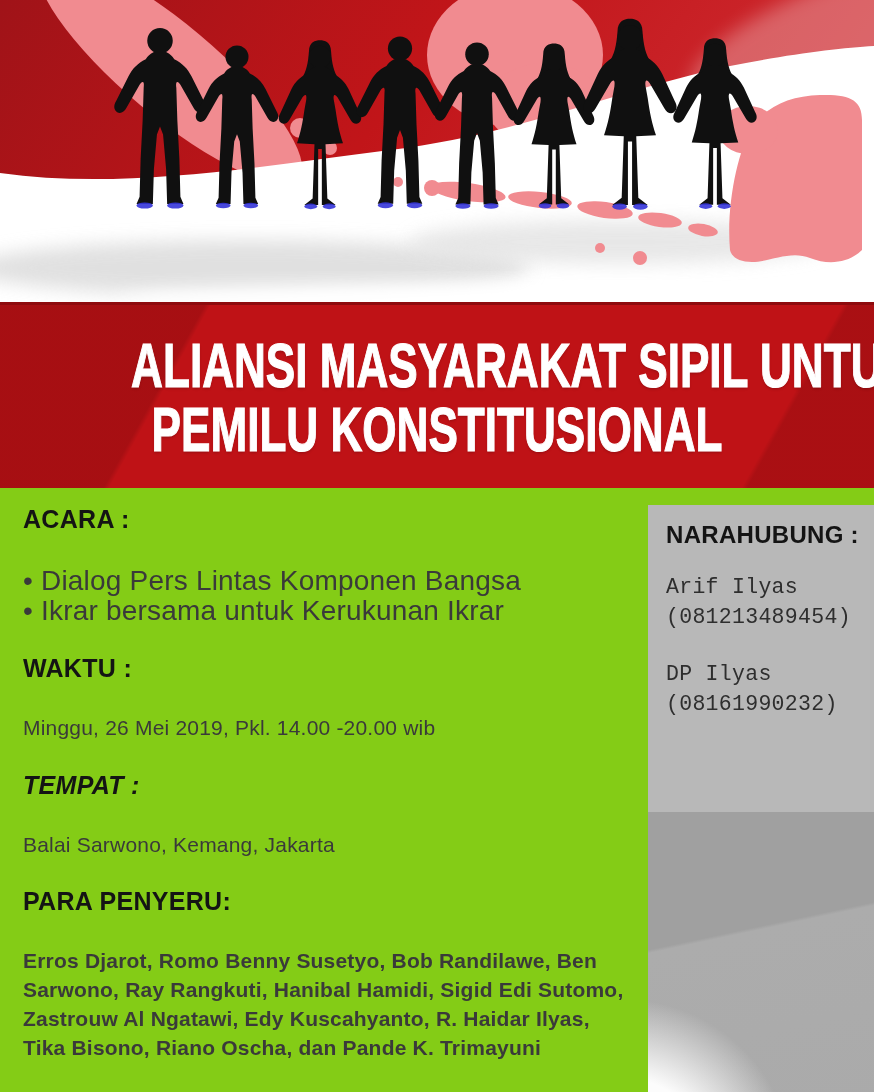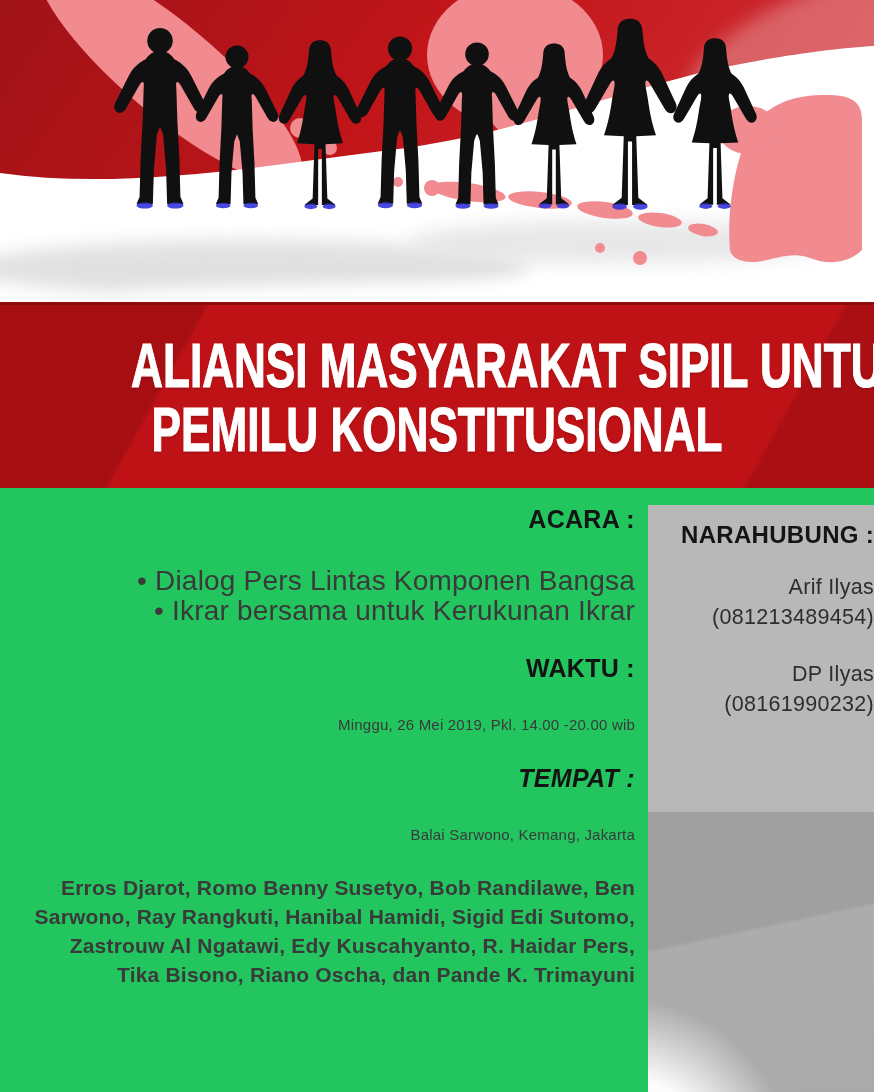--- a/index.html
+++ b/index.html
@@ -24,39 +24,39 @@
   }
   .banner .title-line{
     display:block;text-align:center;color:#ffffff;
     font-size:63px;line-height:64px;font-weight:bold;
     transform:scaleX(.70);transform-origin:50% 50%;
     white-space:nowrap;letter-spacing:0px;
     text-shadow:0 2px 3px rgba(0,0,0,.18);
     -webkit-text-stroke:1.2px #ffffff;
   }
   
-  .content{position:absolute;top:488px;left:0;width:874px;height:604px;background:#22c55e;text-align:right;}
+  .content{position:absolute;top:488px;left:0;width:874px;height:604px;background:#84cc16;}
   .left-col{position:absolute;left:23px;top:0;width:612px;color:#3c3c3c;}
   .sec-heading{
     font-weight:bold;color:#141414;font-size:25px;letter-spacing:.3px;
     margin:0;
   }
   .h-acara{margin-top:17px;}
   .bullets{margin-top:32px;font-size:28px;line-height:30px;color:#3a3a3a;letter-spacing:.2px;}
   .h-waktu{margin-top:28px;}
-  .body-line{margin-top:33px;font-size:15px;color:#3a3a3a;letter-spacing:.2px;white-space:nowrap;}
+  .body-line{margin-top:33px;font-size:21px;color:#3a3a3a;letter-spacing:.2px;white-space:nowrap;}
   .h-tempat{margin-top:31px;font-style:italic;}
   .h-penyeru{margin-top:30px;}
   .penyeru-lines{margin-top:30px;font-size:21px;line-height:29px;color:#3a3a3a;letter-spacing:.2px;}
   .penyeru-lines div{white-space:nowrap;font-weight:bold;}
   
   .sidebar{position:absolute;left:648px;top:17px;width:226px;height:604px;background:#b8b8b8;}
   .sidebar-inner{padding:16px 0 0 18px;color:#2e2e2e;}
   .sidebar .sec-heading{font-size:24px;}
-  .contact{margin-top:23px;font-size:21.5px;line-height:30px;letter-spacing:.3px;}
+  .contact{margin-top:23px;font-size:21.5px;line-height:30px;letter-spacing:.3px;font-family:Liberation Mono, monospace;}
   .contact + .contact{margin-top:27px;}
   .sidebar-photo{
     position:absolute;left:0;top:307px;width:226px;height:297px;
     background:
       radial-gradient(130% 95% at -12% 118%, #fcfcfc 30%, rgba(252,252,252,0) 58%),
       linear-gradient(168deg, #a0a0a0 0%, #a0a0a0 40%, #acacac 41%, #aaaaaa 100%);
   }
 </style>
 </head>
 <body>
@@ -152,24 +152,25 @@
         <div>• Dialog Pers Lintas Komponen Bangsa</div>
         <div>• Ikrar bersama untuk Kerukunan Ikrar</div>
       </div>
 
       <h2 class="sec-heading h-waktu">WAKTU :</h2>
       <div class="body-line">Minggu, 26 Mei 2019,  Pkl. 14.00 -20.00 wib</div>
 
       <h2 class="sec-heading h-tempat">TEMPAT :</h2>
       <div class="body-line">Balai Sarwono, Kemang, Jakarta</div>
 
+      <h2 class="sec-heading h-penyeru">PARA PENYERU:</h2>
       <div class="penyeru-lines">
         <div>Erros Djarot, Romo Benny Susetyo, Bob Randilawe, Ben</div>
         <div>Sarwono, Ray Rangkuti, Hanibal Hamidi, Sigid Edi Sutomo,</div>
-        <div>Zastrouw Al Ngatawi, Edy Kuscahyanto, R. Haidar Pers,</div>
+        <div>Zastrouw Al Ngatawi, Edy Kuscahyanto, R. Haidar Ilyas,</div>
         <div>Tika Bisono, Riano Oscha, dan Pande K. Trimayuni</div>
       </div>
     </div>
 
     <div class="sidebar">
       <div class="sidebar-inner">
         <h2 class="sec-heading">NARAHUBUNG :</h2>
         <div class="contact">
           <div>Arif Ilyas</div>
           <div>(081213489454)</div>

